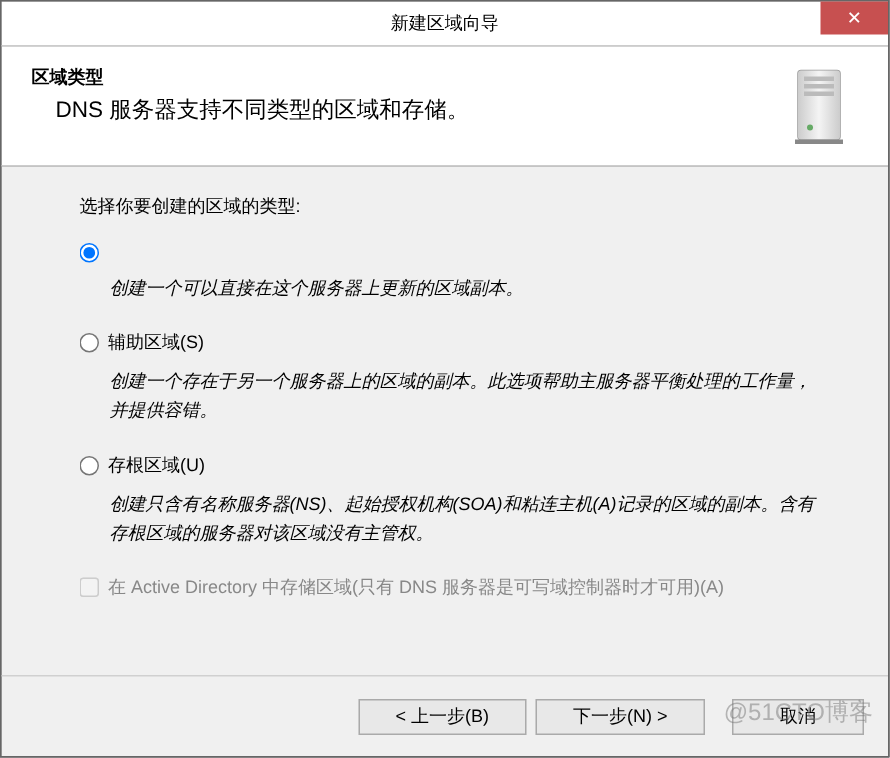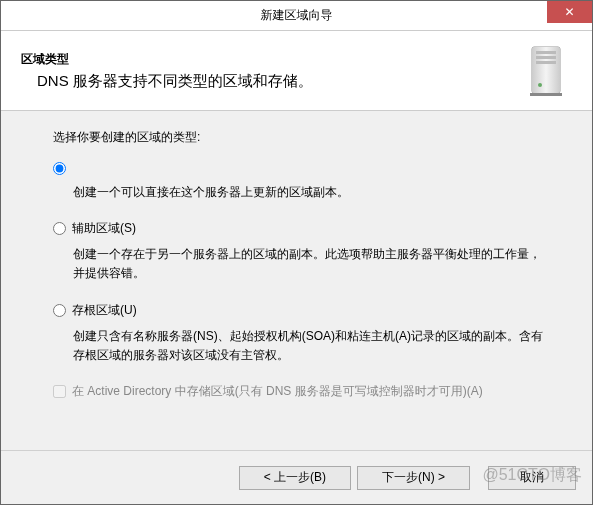--- a/index.html
+++ b/index.html
@@ -46,21 +46,21 @@
       position: absolute;
       right: 0;
       top: 0;
       cursor: pointer;
     }
     .header {
       background: #fff;
       padding: 12px 24px 12px 20px;
       border-bottom: 1px solid #ccc;
       display: flex;
-      align-items: center;
+      align-items: flex-start;
       position: relative;
     }
     .header-text { flex: 1; }
     .header-title { font-weight: bold; font-size: 12px; margin-bottom: 4px; }
     .header-sub { font-size: 15px; margin-left: 16px; color: #000; }
     .server-icon {
       width: 42px;
       height: 55px;
       margin-left: 10px;
     }
@@ -75,20 +75,21 @@
     .radio-group { }
     .radio-item { margin-bottom: 4px; display: flex; align-items: center; gap: 6px; }
     .radio-item input[type=radio] { margin: 0; }
     .radio-label { font-size: 12px; }
     .radio-label.boxed { border: 1px dotted #333; padding: 0 2px; }
     .radio-desc {
       font-size: 12px;
       margin: 8px 0 18px 20px;
       line-height: 1.6;
       color: #000;
+      font-style: italic;
     }
     .checkbox-row {
       display: flex;
       gap: 6px;
       margin-top: 10px;
       color: #888;
     }
     .checkbox-row input[type=checkbox] { margin: 0; }
     .footer {
       height: 54px;

